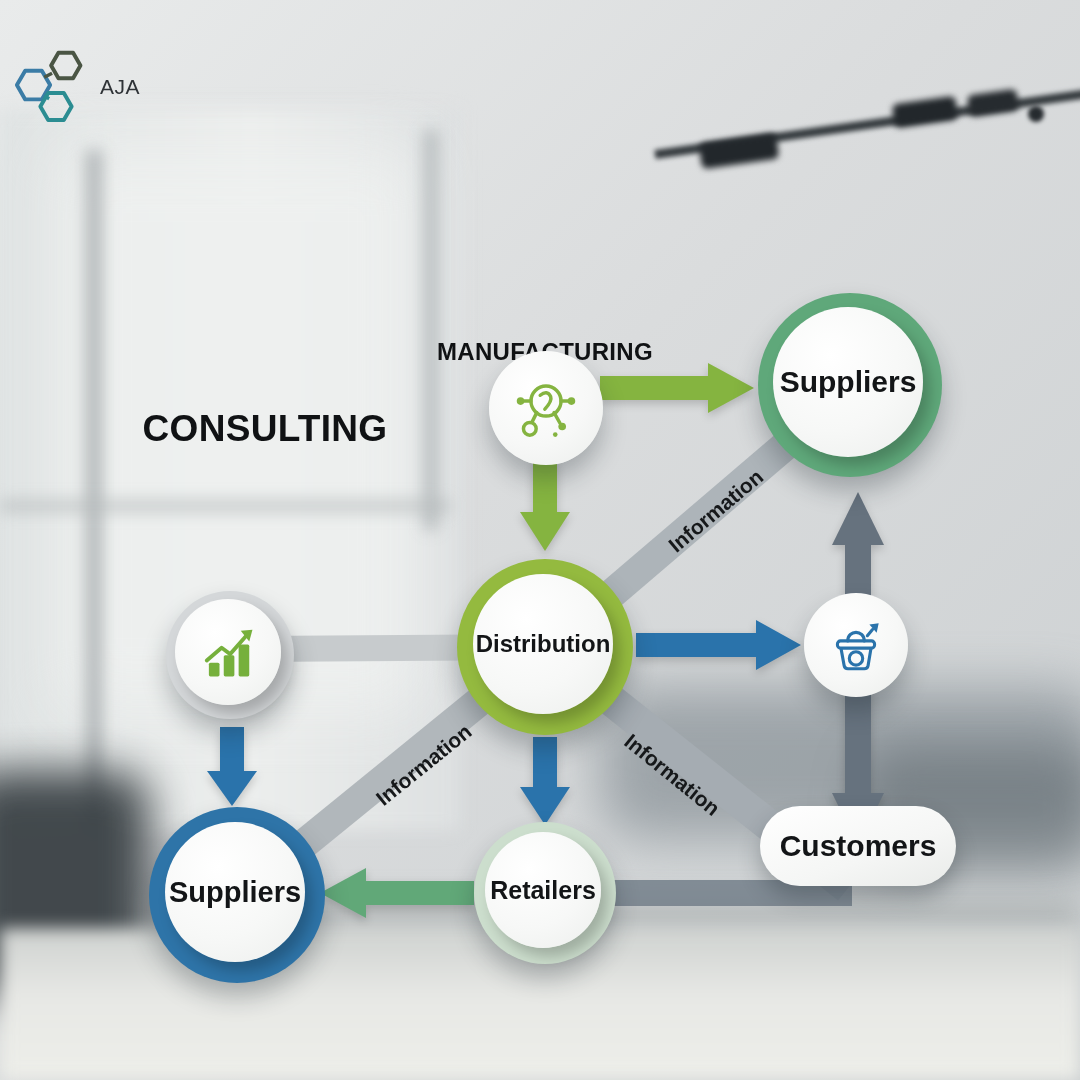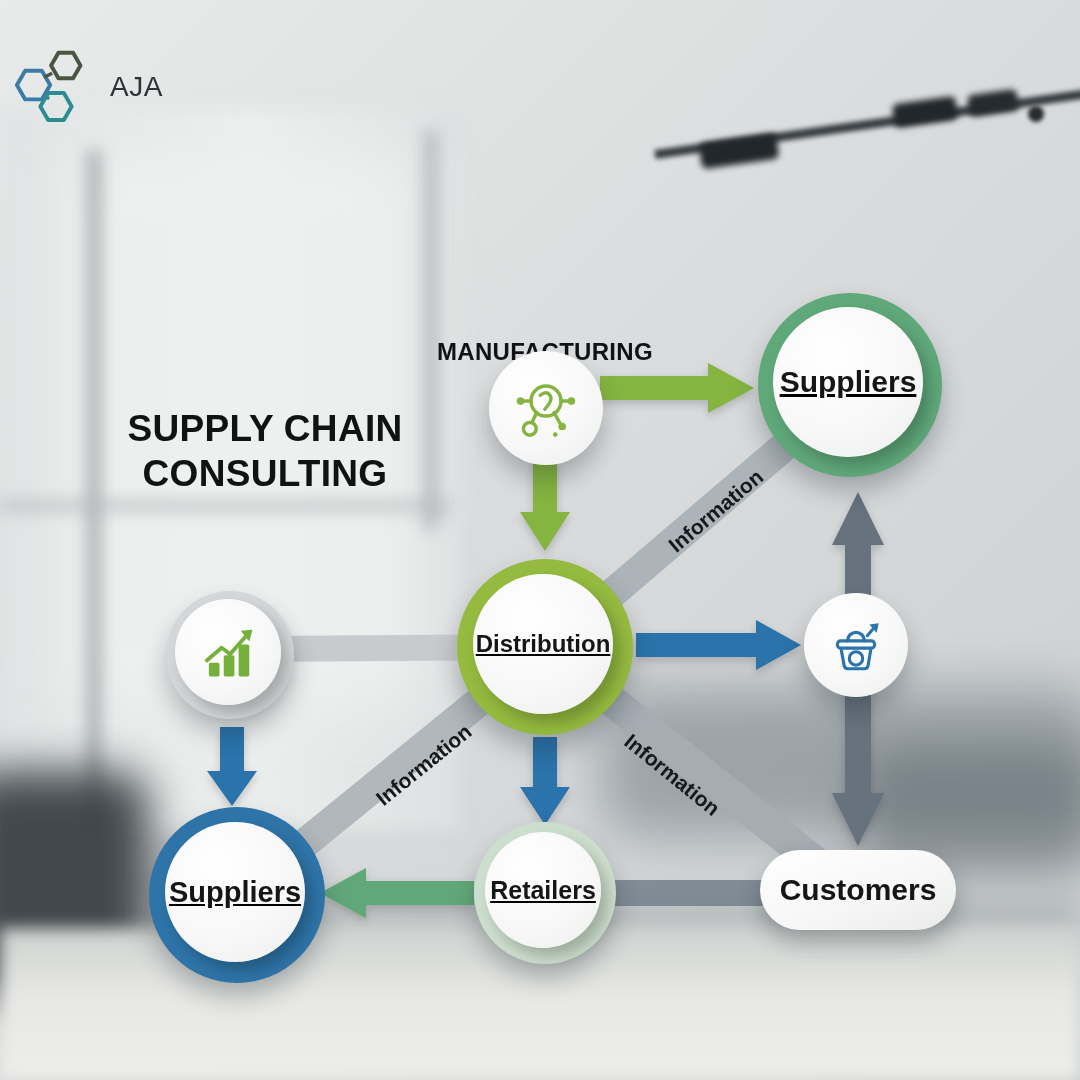--- a/index.html
+++ b/index.html
@@ -17,61 +17,61 @@
   #bg-light3{left:968px;top:92px;width:50px;height:22px;background:#262b2f;border-radius:6px;transform:rotate(-8deg);filter:blur(3px);}
   #bg-dot{left:1028px;top:106px;width:16px;height:16px;border-radius:50%;background:#262b2f;filter:blur(2px);}
   #bg-furn1{left:600px;top:688px;width:500px;height:150px;background:#79838a;filter:blur(26px);opacity:.6;border-radius:40px;}
   #bg-furn2{left:860px;top:745px;width:240px;height:130px;background:#5e686e;filter:blur(24px);opacity:.55;border-radius:40px;}
   #bg-chair{left:-40px;top:770px;width:190px;height:230px;background:#3a4145;filter:blur(22px);border-radius:36px;opacity:.95;}
   #bg-deskedge{left:150px;top:900px;width:930px;height:34px;background:#9aa09f;filter:blur(14px);opacity:.5;}
   #bg-desk{left:0;top:928px;width:1080px;height:152px;background:linear-gradient(180deg,#ced1cf,#e7e8e5 45%,#edeee9);filter:blur(8px);}
 
   
   #logo{position:absolute;left:12px;top:46px;display:flex;align-items:center;}
-  #logo-text{margin-left:10px;color:#2f3337;font-size:28px;line-height:1.18;letter-spacing:.5px;}
+  #logo-text{color:#2f3337;font-size:21px;line-height:1.18;letter-spacing:.5px;}
 
   
   #title{position:absolute;left:85px;top:406px;width:360px;text-align:center;
          font-size:37px;line-height:1.22;font-weight:700;color:#101214;letter-spacing:.3px;}
 
   
   #links{position:absolute;left:0;top:0;}
   .arrowset{filter:drop-shadow(0 4px 4px rgba(0,0,0,.18));}
 
   
   .info{position:absolute;width:160px;text-align:center;font-weight:700;font-size:21px;color:#16181a;white-space:nowrap;}
   #info-top{left:636px;top:499px;transform:rotate(-40deg);}
   #info-bl{left:344px;top:753px;transform:rotate(-39deg);}
   #info-br{left:592px;top:763px;transform:rotate(39deg);}
 
   
   .ringnode{position:absolute;border-radius:50%;display:flex;align-items:center;justify-content:center;
             box-shadow:0 14px 24px rgba(25,35,42,.28);}
   .inner{border-radius:50%;background:radial-gradient(circle at 38% 32%,#ffffff 0%,#f7f8f7 55%,#eceeec 100%);
          display:flex;align-items:center;justify-content:center;transform:translate(-2px,-3px);
-         box-shadow:7px 9px 14px rgba(0,0,0,.22);text-decoration:underline;}
+         box-shadow:7px 9px 14px rgba(0,0,0,.22);}
   .node-label{font-weight:700;color:#131517;}
 
   #node-suppliers-top{left:758px;top:293px;width:184px;height:184px;background:#5fa87a;}
   #node-suppliers-top .inner{width:150px;height:150px;font-size:30px;}
   #node-distribution{left:457px;top:559px;width:176px;height:176px;background:#94ba3f;}
   #node-distribution .inner{width:140px;height:140px;font-size:24px;}
   #node-suppliers-bottom{left:149px;top:807px;width:176px;height:176px;background:#2e74a8;}
   #node-suppliers-bottom .inner{width:140px;height:140px;font-size:29px;}
   #node-retailers{left:474px;top:822px;width:142px;height:142px;background:#ccdecd;}
   #node-retailers .inner{width:116px;height:116px;font-size:25px;justify-content:center;}
   #node-analytics{left:166px;top:591px;width:128px;height:128px;background:#d4d7d9;}
   #node-analytics .inner{width:106px;height:106px;}
   #node-manufacturing{left:489px;top:351px;width:114px;height:114px;background:#fdfdfc;
       background:radial-gradient(circle at 38% 32%,#ffffff 0%,#f7f8f7 55%,#ebedeb 100%);}
   #node-basket{left:804px;top:593px;width:104px;height:104px;
       background:radial-gradient(circle at 38% 32%,#ffffff 0%,#f7f8f7 55%,#ebedeb 100%);}
   #manufacturing-label{position:absolute;left:395px;top:338px;width:300px;text-align:center;
       font-size:24px;font-weight:700;color:#101214;letter-spacing:.3px;}
-  #pill-customers{position:absolute;left:760px;top:850px;width:196px;height:80px;border-radius:40px;
+  #pill-customers{position:absolute;left:760px;top:806px;width:196px;height:80px;border-radius:40px;
       background:linear-gradient(160deg,#ffffff 0%,#f5f6f5 60%,#e9ebe9 100%);
       box-shadow:0 12px 22px rgba(25,35,42,.3);display:flex;align-items:center;justify-content:center;
       font-size:30px;font-weight:700;color:#131517;}
 </style>
 </head>
 <body>
 
 <div id="stage">
 
   <div class="bg" id="bg-window"></div>
@@ -97,21 +97,20 @@
       <polygon points="61,60 53,73.8 37,73.8 29,60 37,46.1 53,46.1" fill="none" stroke="#2b8d92" stroke-width="4" stroke-linejoin="round"></polygon>
       <line x1="41" y1="26" x2="33" y2="30" stroke="#4a5544" stroke-width="3.5"></line>
       <line x1="33" y1="49" x2="38" y2="52" stroke="#2b8d92" stroke-width="3.5"></line>
     </svg>
     <div id="logo-text">
       <div>AJA</div>
     </div>
   </div>
 
   <div id="title">
-    <div>SUPPLY CHAIN</div>
     <div>CONSULTING</div>
   </div>
 
   <svg id="links" width="1080" height="1080" viewBox="0 0 1080 1080">
 
     <line x1="560" y1="638" x2="848" y2="392" stroke="#adb4b9" stroke-width="30"></line>
     <line x1="540" y1="652" x2="245" y2="892" stroke="#b1b7bb" stroke-width="30"></line>
     <line x1="558" y1="658" x2="848" y2="888" stroke="#a5acb2" stroke-width="32"></line>
     <line x1="238" y1="649" x2="540" y2="647" stroke="#c7cbcd" stroke-width="26"></line>
     <line x1="548" y1="893" x2="852" y2="893" stroke="#717d88" stroke-width="26" opacity="0.82"></line>

